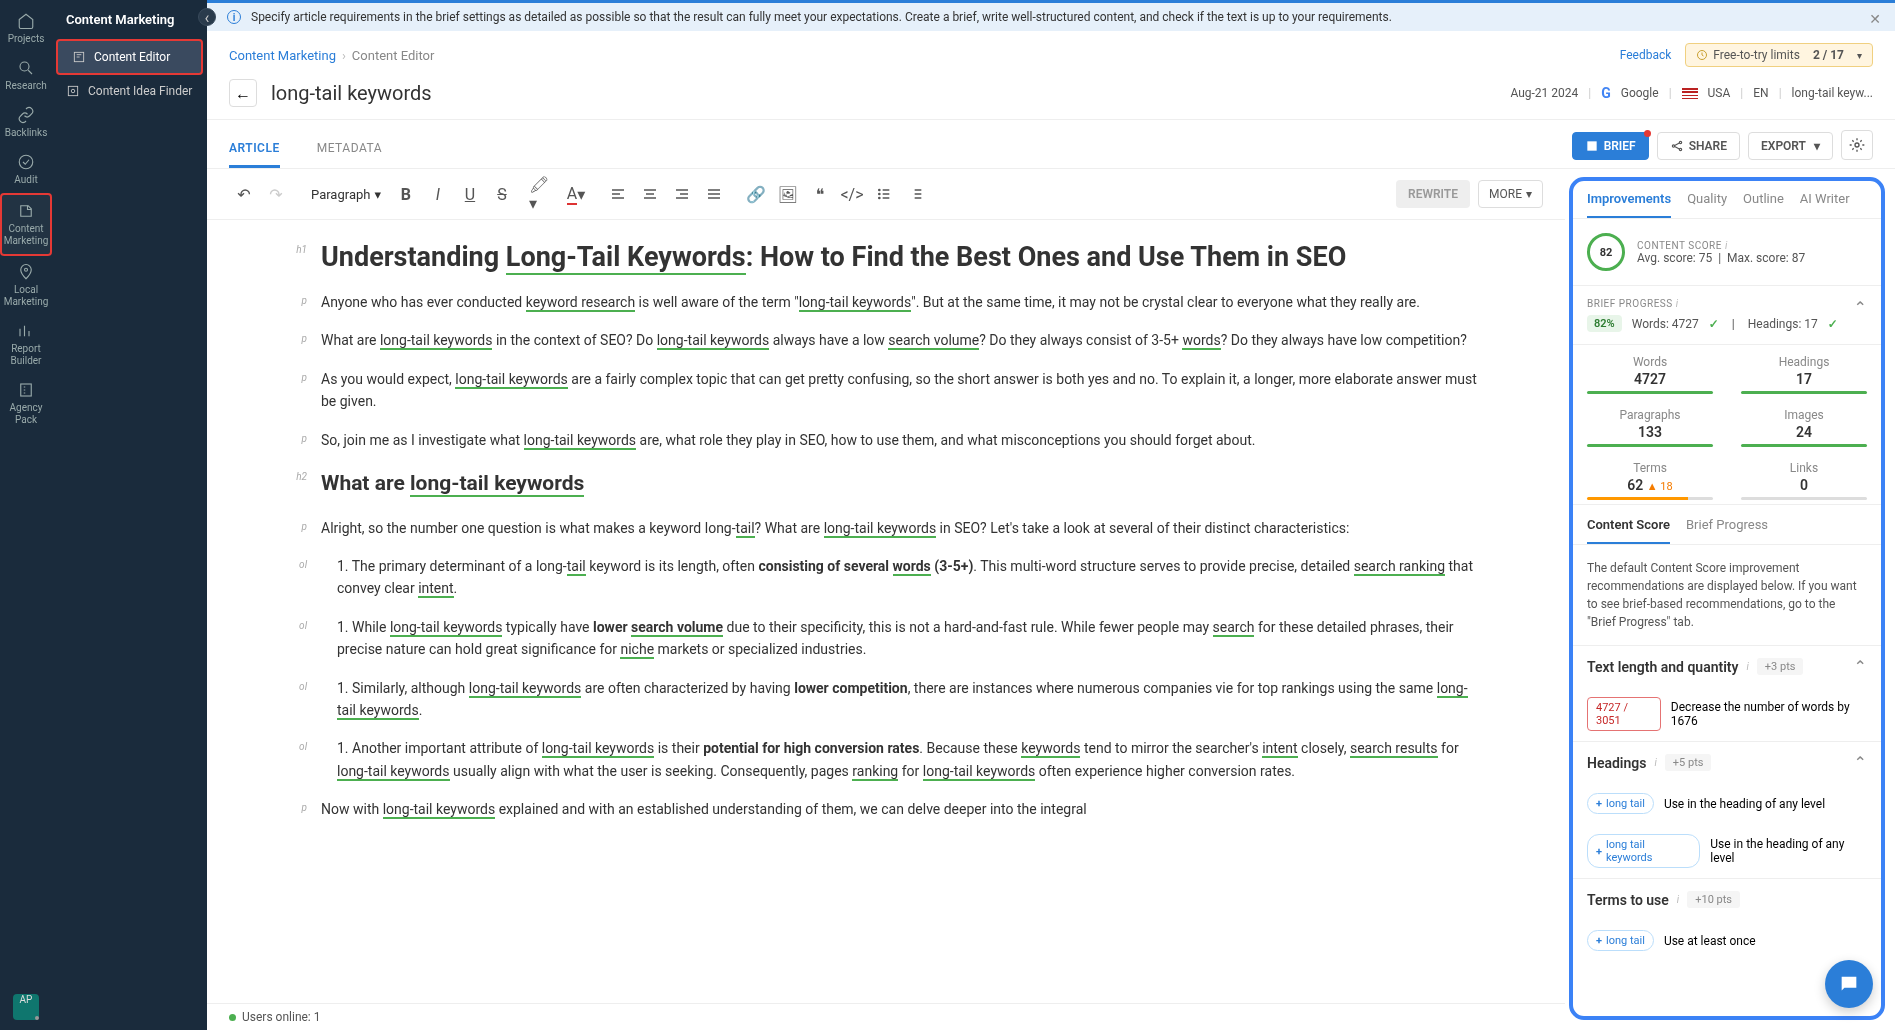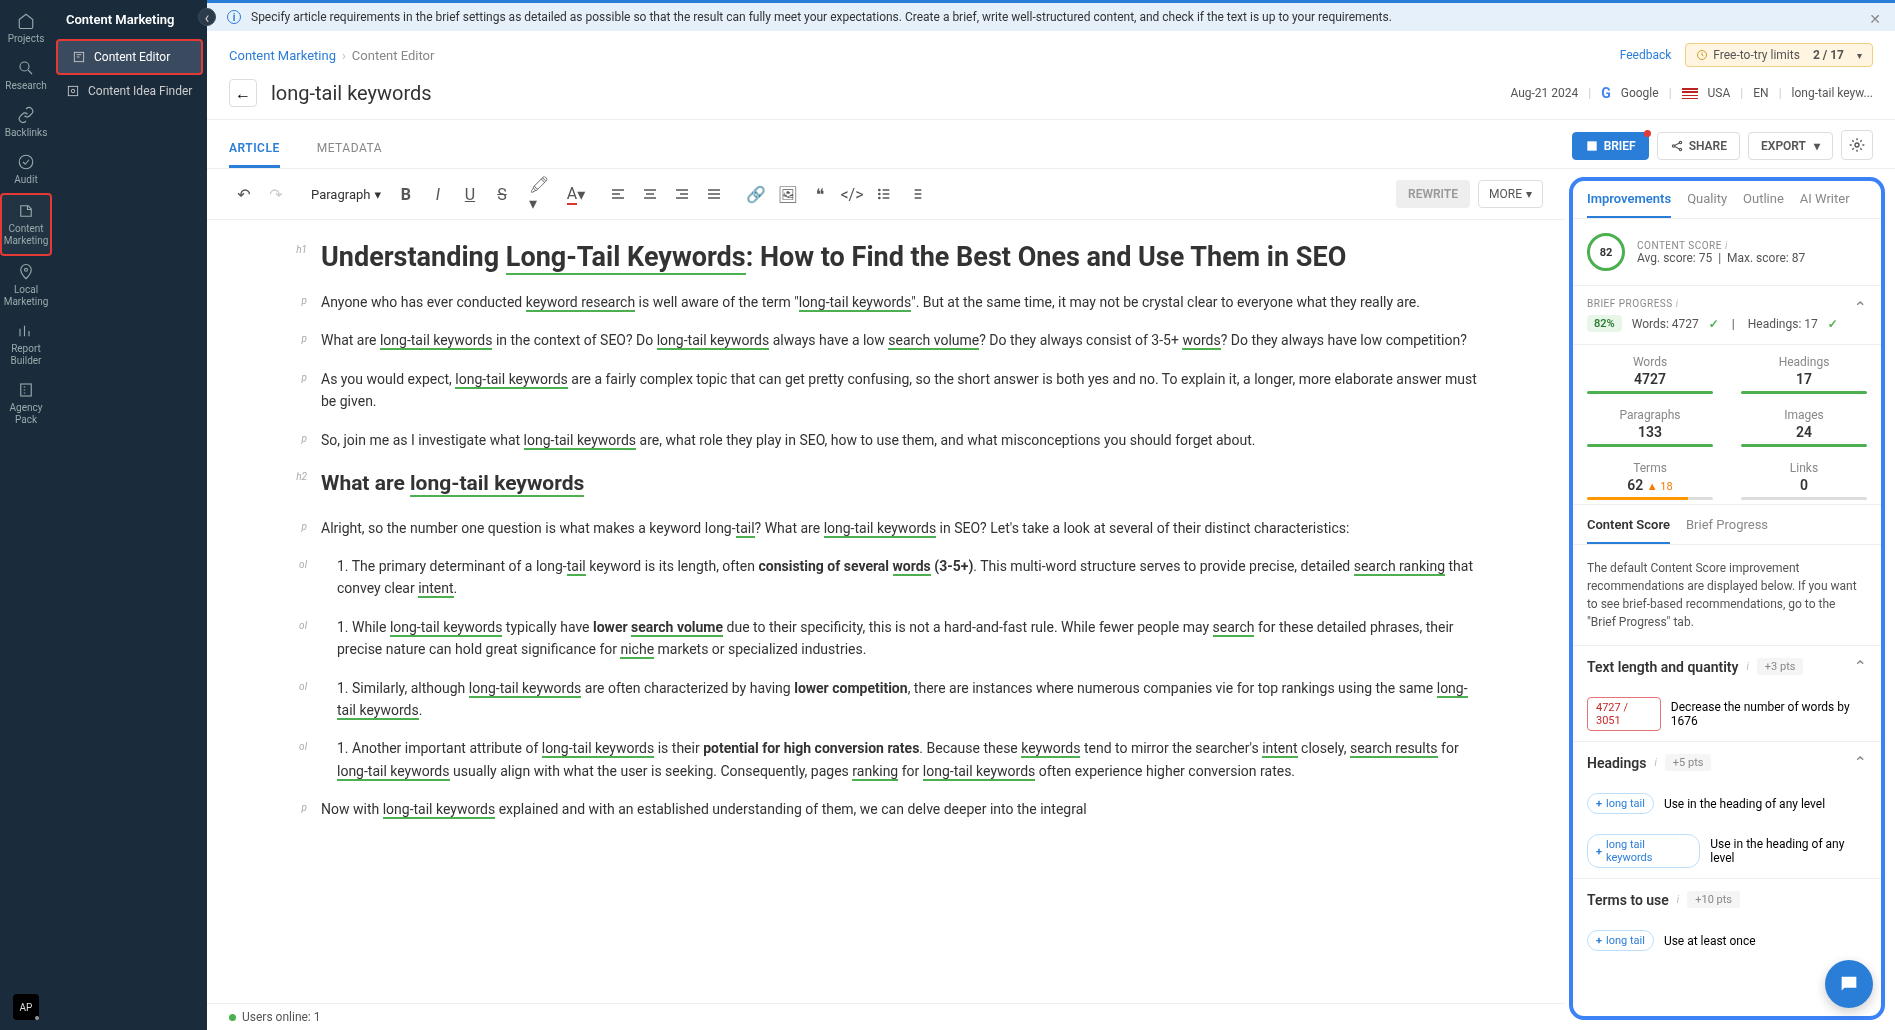--- a/index.html
+++ b/index.html
@@ -2,21 +2,21 @@
 <html><head>
 <meta charset="utf-8">
 <style>
 * { margin: 0; padding: 0; box-sizing: border-box; font-family: -apple-system, BlinkMacSystemFont, "Segoe UI", Roboto, Arial, sans-serif; }
 body { display: flex; height: 100vh; background: #fff; overflow: hidden; }
 .left-rail { width: 52px; background: #1a2b3c; display: flex; flex-direction: column; align-items: center; padding-top:5px; }
 .left-rail-item { width:100%; display:flex; flex-direction:column; align-items:center; padding:7px 0; color:#9aa; font-size:10px; cursor:pointer; text-align:center; line-height:1.2; }
 .left-rail-item.active { border:2px solid #e53935; border-radius:4px; background:rgba(255,255,255,0.04);}
 .left-rail-item svg { width:18px; height:18px; margin-bottom:3px; fill:none; stroke:#9aa; stroke-width:1.5; }
 .left-rail-bottom { margin-top:auto; margin-bottom:10px; }
-.avatar-badge { width:26px; height:26px; background:#000000; border-radius:4px; display:flex; align-items:center; justify-content:center; color:#ddd; font-size:10px; position:relative;}
+.avatar-badge { width:26px; height:26px; background:#0f766e; border-radius:4px; display:flex; justify-content:center; color:#ddd; font-size:10px; position:relative;}
 .gear-dot { position:absolute; bottom:-4px; right:-4px; width:12px; height:12px; }
 
 .side-panel { width: 155px; background:#1a2b3c; display:flex; flex-direction:column; position:relative; }
 .side-panel-header { padding:12px 14px; color:#fff; font-size:13px; font-weight:600; display:flex; justify-content:space-between; align-items:center;}
 .collapse-btn { width:18px; height:18px; background:#2a3b4c; border-radius:50%; display:flex; align-items:center; justify-content:center; color:#ccc; cursor:pointer; position:absolute; right:-9px; top:8px; z-index:5; border:1px solid #3a4b5c;}
 .side-item { padding:9px 14px; color:#ccc; font-size:12px; display:flex; align-items:center; gap:8px; cursor:pointer;}
 .side-item.active { background:#3a4a5f; color:#fff; border:2px solid #e53935; border-radius:4px; margin:0 4px;}
 .side-item svg{width:14px;height:14px;stroke:#ccc;fill:none;stroke-width:1.5;}
 
 .main { flex:1; display:flex; flex-direction:column; overflow:hidden; }

